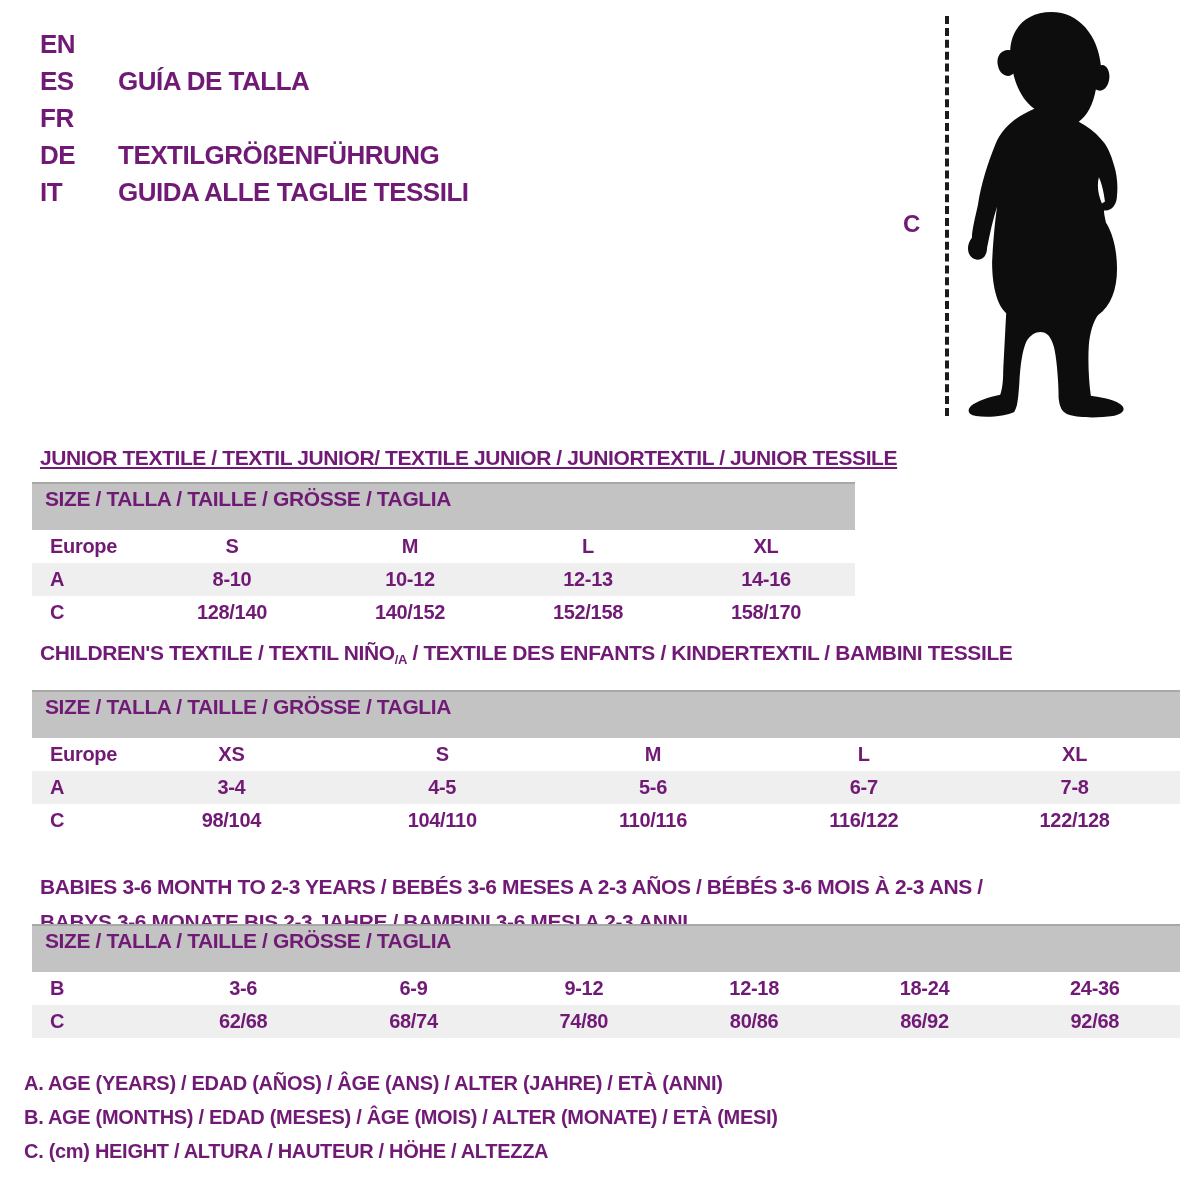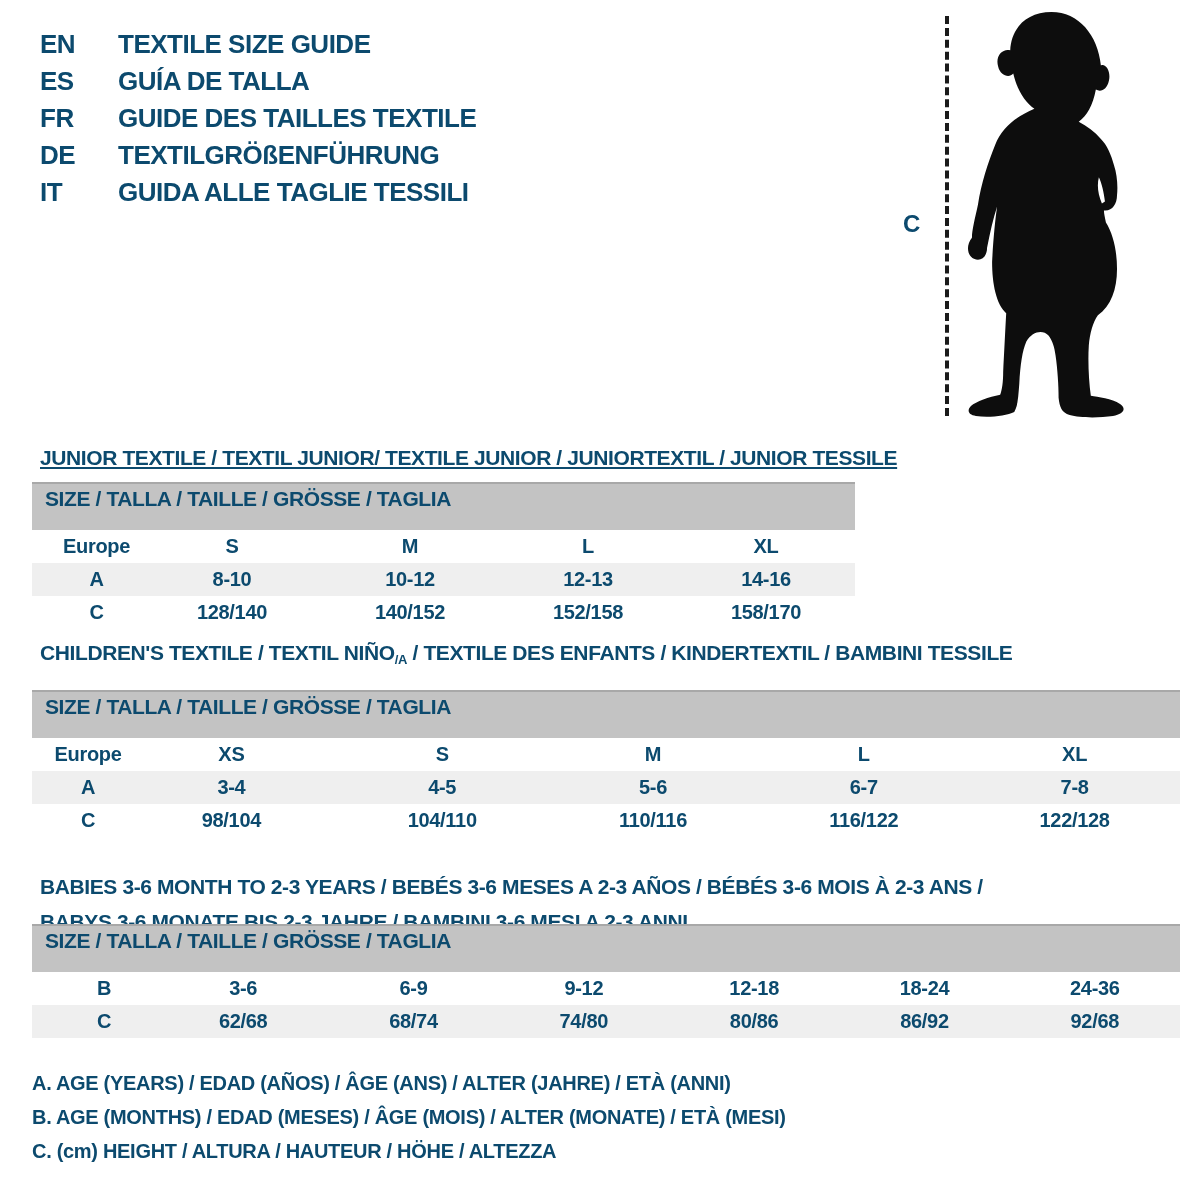--- a/index.html
+++ b/index.html
@@ -1,21 +1,21 @@
 <!DOCTYPE html>
 <html><head>
 <meta charset="utf-8">
 <style>
   * { margin:0; padding:0; box-sizing:border-box; }
   html,body { background:#ffffff; }
   .page {
     position:relative;
     width:1200px; height:1200px;
     background:#ffffff;
-    color:#0c4a6e;
+    color:#701a75;
     font-family:"Liberation Sans","DejaVu Sans",sans-serif;
     font-weight:700;
     overflow:hidden;
   }
 
   
   .lang-block { position:absolute; left:40px; top:26px; }
   .lang-row { display:flex; height:37px; align-items:center; }
   .lang-code { width:78px; font-size:26px; letter-spacing:-0.5px; }
   .lang-title { font-size:26px; letter-spacing:-0.5px; }
@@ -41,46 +41,44 @@
     height:48px; line-height:30px;
     font-size:21px; letter-spacing:-0.4px;
     padding-left:13px;
   }
   table.size-table { border-collapse:collapse; table-layout:fixed; width:100%; }
   table.size-table td {
     height:33px; text-align:center;
     font-size:20px; font-weight:700; letter-spacing:-0.3px;
     padding:0;
   }
-  table.size-table td.row-label { text-align:center; padding-left:18px;margin-top:48px; }
+  table.size-table td.row-label { text-align:left; padding-left:18px;margin-top:48px; }
   tr.shaded td { background:#efefef; }
   .w-junior { width:823px; }
   .w-wide { width:1148px; }
 
   
-  .footnotes { position:absolute; left:32px; top:1066px; }
+  .footnotes { position:absolute; left:24px; top:1066px; }
   .footnote { font-size:20px; letter-spacing:-0.3px; line-height:34px; white-space:nowrap; }
 </style>
 </head>
 <body>
 
 <div class="page">
 
   <div class="lang-block">
     <div class="lang-row">
       <span class="lang-code">EN</span>
-      <span class="lang-title">TEXTILE SIZE GUIDE</span>
     </div>
     <div class="lang-row">
       <span class="lang-code">ES</span>
       <span class="lang-title">GUÍA DE TALLA</span>
     </div>
     <div class="lang-row">
       <span class="lang-code">FR</span>
-      <span class="lang-title">GUIDE DES TAILLES TEXTILE</span>
     </div>
     <div class="lang-row">
       <span class="lang-code">DE</span>
       <span class="lang-title">TEXTILGRÖßENFÜHRUNG</span>
     </div>
     <div class="lang-row">
       <span class="lang-code">IT</span>
       <span class="lang-title">GUIDA ALLE TAGLIE TESSILI</span>
     </div>
   </div>

